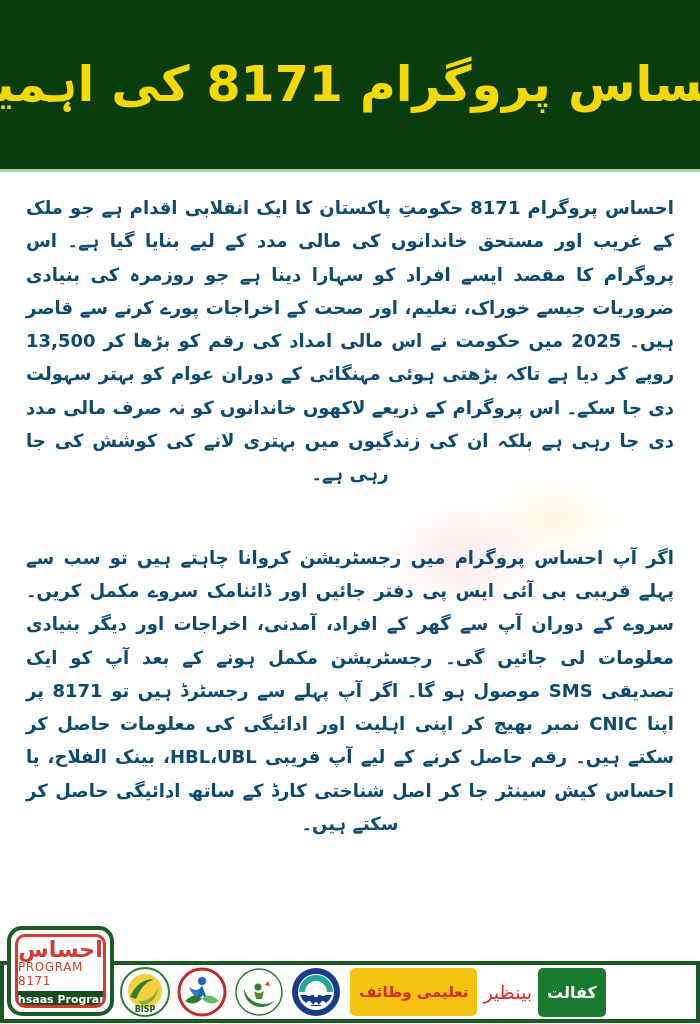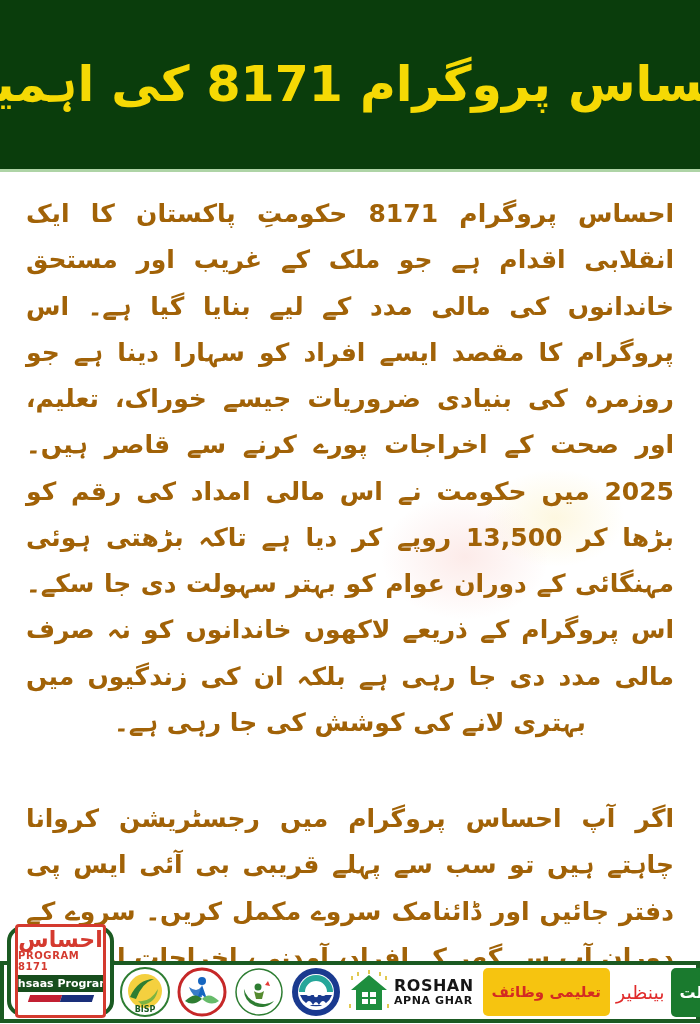--- a/index.html
+++ b/index.html
@@ -17,21 +17,21 @@
     color:#f5d904; font-size:49px; font-weight:bold; letter-spacing:0px;
     direction:rtl; text-align:center; line-height:1.1; white-space:nowrap;
   }
 
   
   .body-text {
     position:absolute; top:175px; left:0; width:700px; padding:16px 26px 0 26px;
     direction:rtl;
   }
   .body-text p {
-    font-size:25px; font-weight:bold; color:#a16207; line-height:1.85;
+    font-size:18px; font-weight:bold; color:#0c4a6e; line-height:1.85;
     text-align:justify; text-align-last:center;
   }
   .body-text p + p { margin-top:50px; }
 
   .watermark {
     position:absolute; top:440px; left:330px; width:300px; height:260px;
     background:
       radial-gradient(ellipse 120px 90px at 45% 45%, rgba(236,112,99,0.14), rgba(236,112,99,0) 70%),
       radial-gradient(ellipse 100px 70px at 75% 30%, rgba(244,208,63,0.16), rgba(244,208,63,0) 70%);
     pointer-events:none;
@@ -62,26 +62,26 @@
   .badge-kafalat { background:#1a7a2e; color:#ffffff; font-size:16px; }
   .badge-taleemi { background:#f6c410; color:#d42a22; font-size:15px; }
 
   
   .ehsaas-box {
     position:absolute; top:926px; left:7px; width:107px; height:90px; z-index:3;
     background:#ffffff; border:4px solid #1b5a22; border-radius:15px;
     display:flex; align-items:center; justify-content:center;
   }
   .ehsaas-inner {
-    width:91px; height:94px; border:3px solid #d43a2f; border-radius:4px;
+    width:91px; height:74px; border:3px solid #d43a2f; border-radius:10px;
     display:flex; flex-direction:column; align-items:center; justify-content:flex-start;
     padding-top:2px; overflow:hidden; background:#ffffff;
   }
   .ehsaas-urdu { color:#d43a2f; font-size:22px; font-weight:bold; line-height:1.0; direction:rtl; }
-  .ehsaas-program { color:#d43a2f; font-size:10px; font-weight:bold; letter-spacing:0.6px; margin-top:-1px; }
+  .ehsaas-program { color:#d43a2f; font-size:12px; font-weight:normal; letter-spacing:0.6px; margin-top:-1px; }
   .ehsaas-pill {
     margin-top:3px; background:#174d1d; color:#ffffff; border-radius:9px;
     font-size:11px; font-weight:bold; padding:2px 8px; white-space:nowrap;
   }
   .ehsaas-stripe { margin-top:3px; width:64px; height:7px; display:flex; transform:skewX(-18deg); }
   .ehsaas-stripe .red { flex:1; background:#c22033; }
   .ehsaas-stripe .blue { flex:1; background:#1a2f7a; }
 
   .bisp-label { font-size:8px; font-weight:bold; fill:#1b5a22; }
 </style>
@@ -134,41 +134,20 @@
       <circle cx="25" cy="25" r="24" fill="#1a3a8f"></circle>
       <circle cx="25" cy="25" r="18" fill="#ffffff"></circle>
       <path d="M8 25 A17 17 0 0 1 42 25 L36 25 A11 11 0 0 0 14 25 Z" fill="#26a69a"></path>
       <path d="M9 28 A17 17 0 0 0 41 28 Z" fill="#1a3a8f"></path>
       <circle cx="18" cy="26" r="3" fill="#ffffff"></circle>
       <circle cx="32" cy="26" r="3" fill="#ffffff"></circle>
       <circle cx="25" cy="28" r="2.2" fill="#ffffff"></circle>
       <path d="M14 38 Q18 30 22 38 Z M22 38 Q25 32 28 38 Z M28 38 Q32 30 36 38 Z" fill="#ffffff"></path>
     </svg>
 
-    <div class="roshan">
-      <svg width="42" height="44" viewBox="0 0 42 44">
-        <g stroke="#d4b106" stroke-width="1.4">
-          <line x1="4" y1="6" x2="4" y2="10"></line>
-            <line x1="10" y1="2" x2="10" y2="6"></line>
-          <line x1="21" y1="0" x2="21" y2="4"></line>
-            <line x1="32" y1="2" x2="32" y2="6"></line>
-          <line x1="38" y1="6" x2="38" y2="10"></line>
-            <line x1="2" y1="34" x2="2" y2="38"></line>
-          <line x1="40" y1="34" x2="40" y2="38"></line>
-        </g>
-        <path d="M21 5 L3 20 L8 20 L8 40 L34 40 L34 20 L39 20 Z" fill="#1e8e3e"></path>
-        <rect x="14" y="22" width="14" height="12" fill="#ffffff"></rect>
-        <line x1="21" y1="22" x2="21" y2="34" stroke="#1e8e3e" stroke-width="2"></line>
-        <line x1="14" y1="28" x2="28" y2="28" stroke="#1e8e3e" stroke-width="2"></line>
-      </svg>
-      <div class="roshan-text">
-        <span class="roshan-line1">ROSHAN</span>
-        <span class="roshan-line2">APNA GHAR</span>
-      </div>
-    </div>
 
     <div class="benazir-pairs">
 
       <span class="badge badge-kafalat">کفالت</span>
       <span class="benazir-word">بینظیر</span>
       <span class="badge badge-taleemi">تعلیمی وظائف</span>
     </div>
   </div>
 
   <div class="ehsaas-box">

